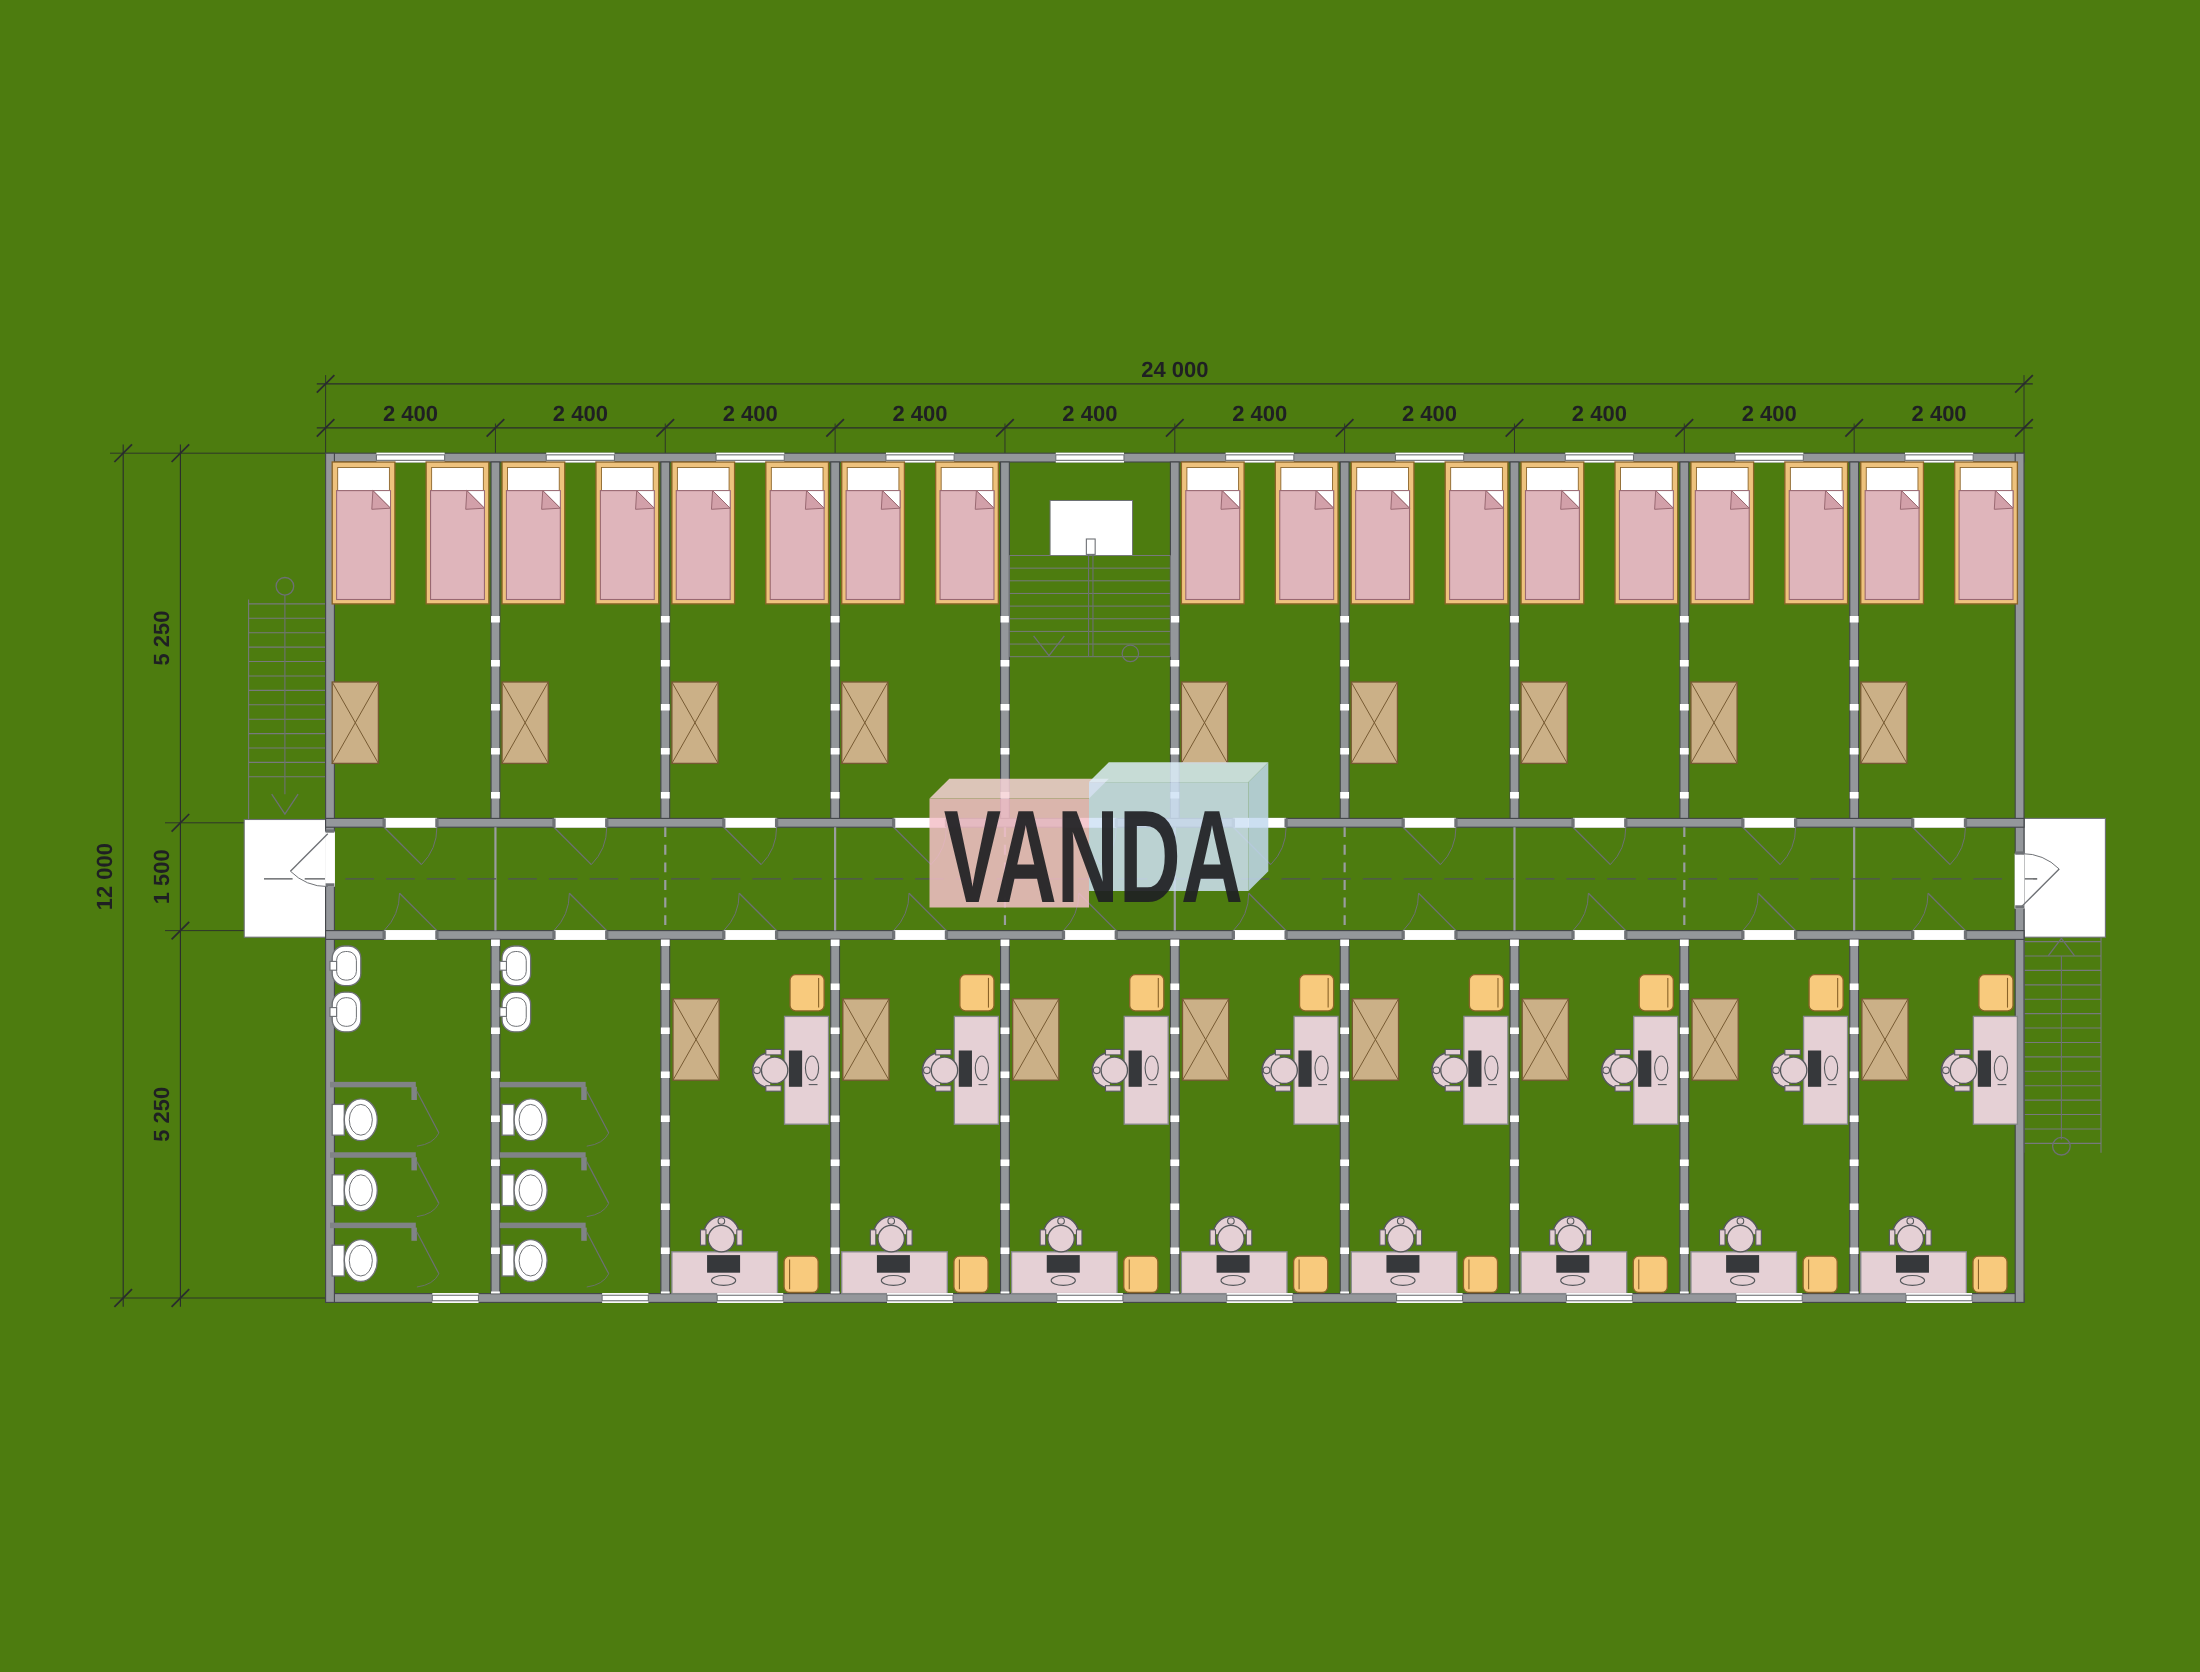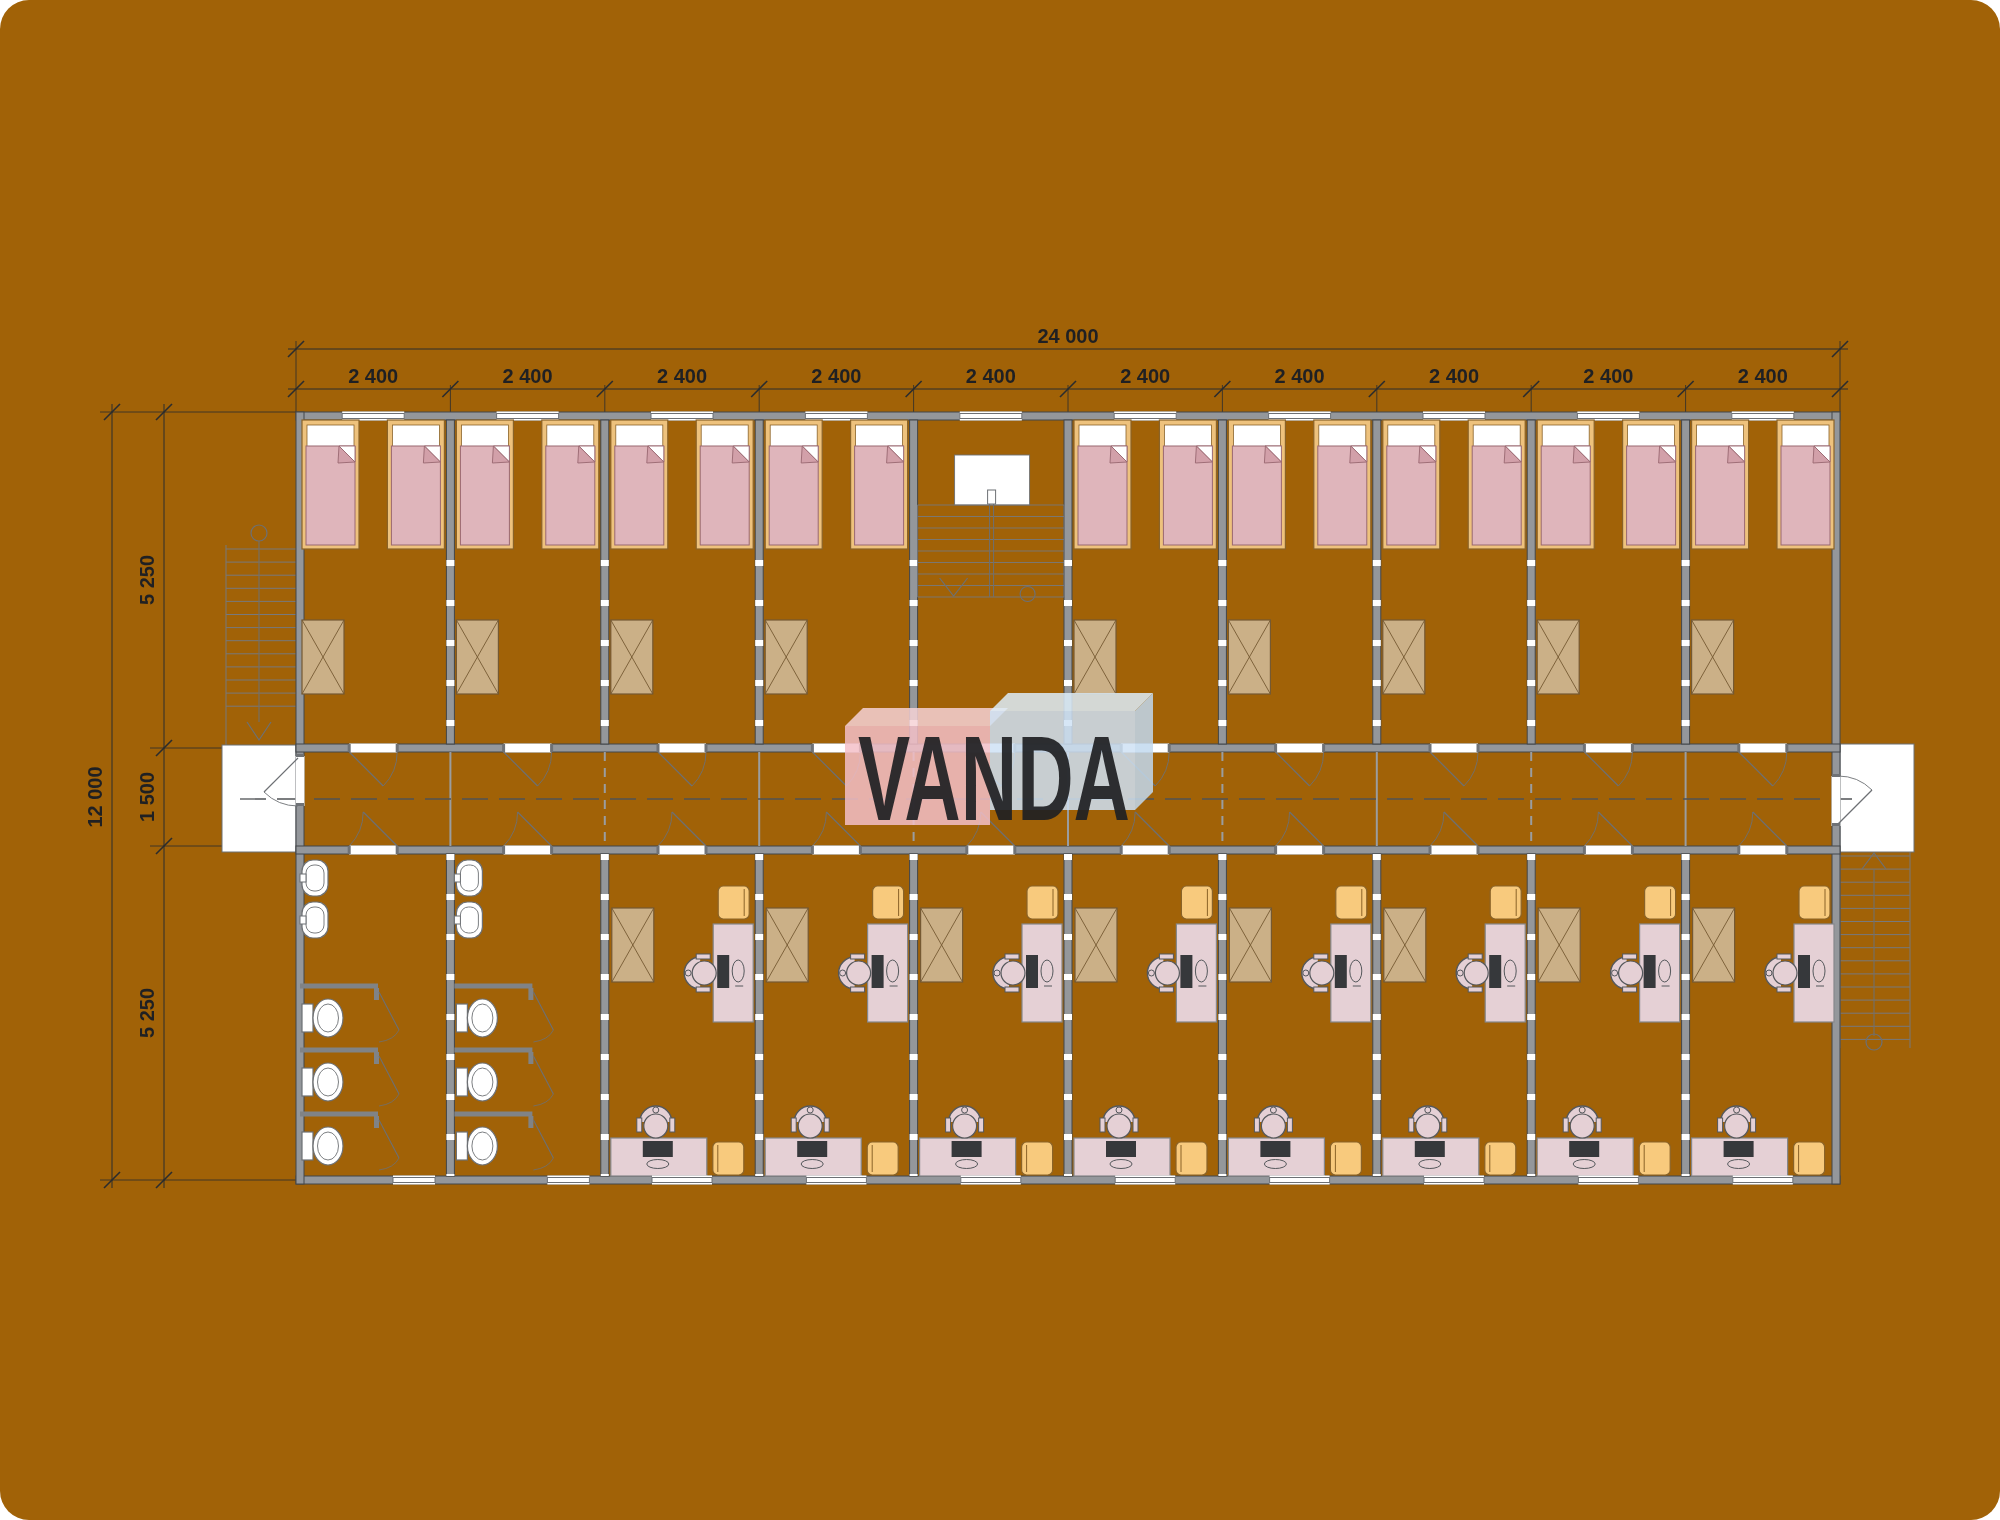--- a/index.html
+++ b/index.html
@@ -1,17 +1,17 @@
 <!DOCTYPE html>
 <html><head>
 <meta charset="utf-8">
 <style>
   html,body{margin:0;padding:0;background:#ffffff;}
-  #stage{position:relative;width:2000px;height:1520px;background:#a16207;overflow:hidden;
-         font-family:"Liberation Sans", sans-serif;border-radius:29px;}
+  #stage{position:relative;width:2000px;height:1520px;background:#4d7c0f;overflow:hidden;
+         font-family:"Liberation Sans", sans-serif;}
   svg{display:block;}
   svg text{font-family:"Liberation Sans", sans-serif;font-weight:bold;fill:#1f2023;}
   .dimtxt{font-size:20px;}
 </style>
 </head>
 <body>
 
 <div id="stage">
   <svg id="plan" width="2000" height="1520" viewBox="0 0 2000 1520">
     <g id="gen">

